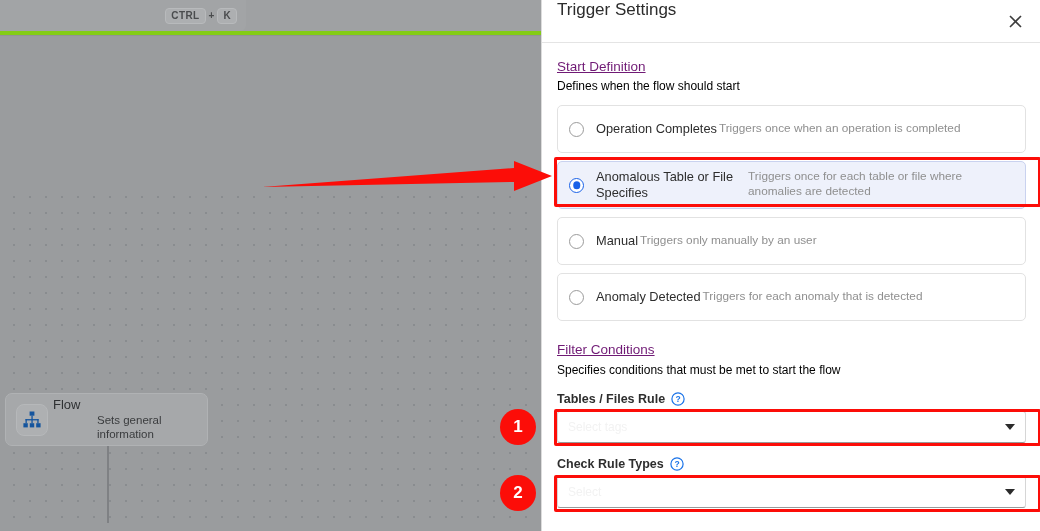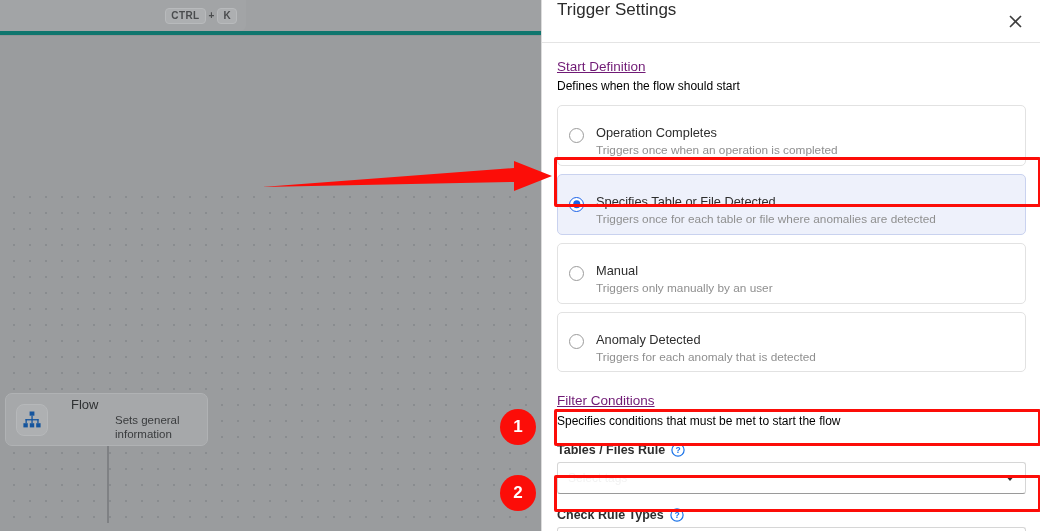--- a/index.html
+++ b/index.html
@@ -8,21 +8,21 @@
     font-family: "Liberation Sans", sans-serif;
     overflow: hidden;
     background: #9a9c9e;
   }
   #app { position: relative; width: 1040px; height: 531px; }
 
   
   .canvas {
     position: absolute; left: 0; top: 0;
     width: 541px; height: 523px;
-    background: #0f766e;
+    background: #84cc16;
     overflow: hidden;
   }
   .canvas-toolbar {
     position: absolute; left: 0; top: 0;
     width: 541px; height: 31px;
     background: #9fa1a3;
   }
   .toolbar-inner {
     position: absolute; left: 0; top: 0;
     width: 246px; height: 31px;
@@ -65,21 +65,21 @@
     background: #7f8184;
   }
   .flow-node {
     position: absolute; left: 5px; top: 393px;
     width: 203px; height: 53px;
     background: #a6a8aa;
     border: 1px solid #b0b2b4;
     border-radius: 7px;
     display: flex; align-items: center;
     padding: 0 10px;
-    gap: 23px;
+    gap: 5px;
   }
   .flow-icon-box {
     width: 32px; height: 32px; flex: 0 0 32px;
     background: #aeb0b2;
     border: 1px solid #b6b8ba;
     border-radius: 8px;
     display: flex; align-items: center; justify-content: center;
   }
   .flow-texts { display: flex; flex-direction: column; gap: 1px; }
   .flow-title { font-size: 13px; color: #2f3133; line-height: 1.2; }
@@ -142,21 +142,21 @@
     border-color: #1a62e8;
   }
   .option.selected .radio::after {
     content: "";
     position: absolute; left: 50%; top: 50%;
     transform: translate(-50%, -50%);
     width: 7.5px; height: 7.5px;
     border-radius: 50%;
     background: #1a62e8;
   }
-  .opt-texts { display: flex; flex-direction: column; gap: 2px; margin-top: 12px; }
+  .opt-texts { display: flex; flex-direction: row; gap: 2px; }
   .opt-title { font-size: 12.8px; color: #2d2d2d; line-height: 1.25; }
   .opt-sub { font-size: 11.8px; color: #8f8f8f; line-height: 1.25; }
 
   
   .hl {
     position: absolute;
     border: 3px solid #fc0d08;
     border-radius: 2px;
     pointer-events: none;
     z-index: 40;
@@ -288,21 +288,21 @@
           <span class="radio"></span>
           <span class="opt-texts">
             <span class="opt-title">Operation Completes</span>
             <span class="opt-sub">Triggers once when an operation is completed</span>
           </span>
         </div>
 
         <div class="option selected">
           <span class="radio"></span>
           <span class="opt-texts">
-            <span class="opt-title">Specifies Table or File Detected</span>
+            <span class="opt-title">Anomalous Table or File Specifies</span>
             <span class="opt-sub">Triggers once for each table or file where anomalies are detected</span>
           </span>
         </div>
 
         <div class="option">
           <span class="radio"></span>
           <span class="opt-texts">
             <span class="opt-title">Manual</span>
             <span class="opt-sub">Triggers only manually by an user</span>
           </span>

